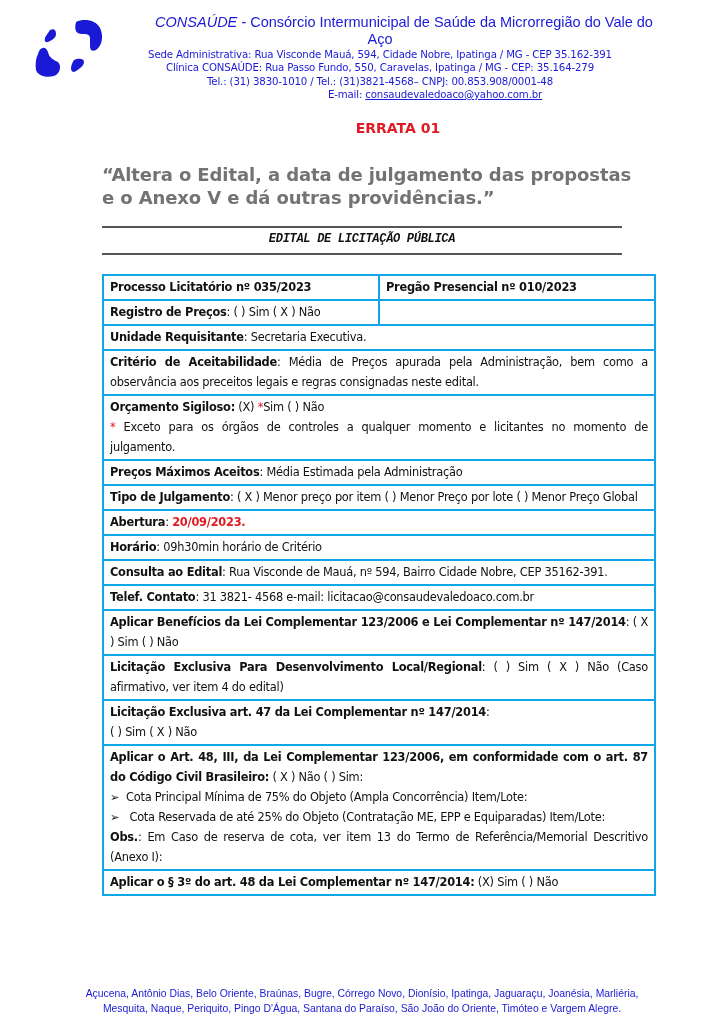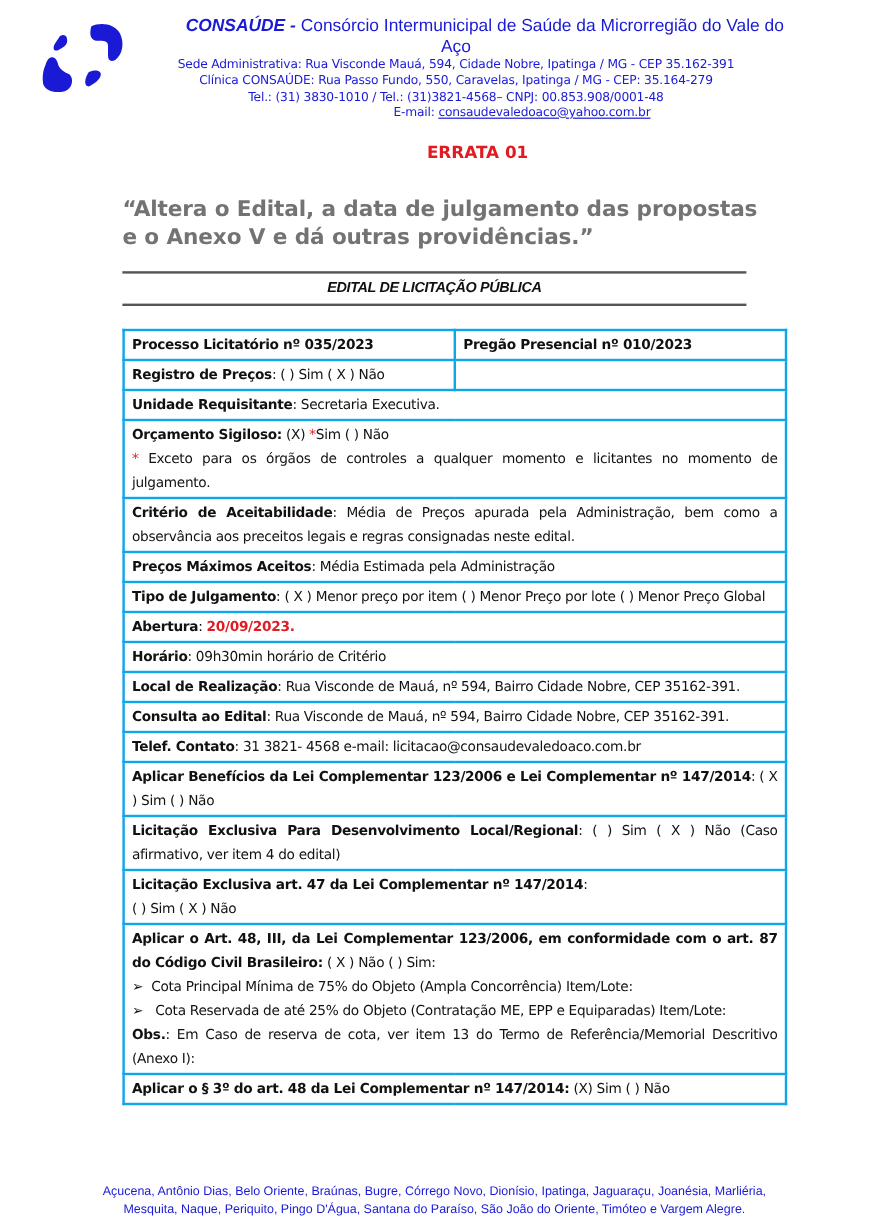--- a/index.html
+++ b/index.html
@@ -1,26 +1,26 @@
 <!DOCTYPE html>
 <html><head>
 <meta charset="utf-8">
 <style>
   html, body { margin: 0; padding: 0; background: #ffffff; }
   body { width: 724px; height: 1024px; position: relative; overflow: hidden; font-family: "Liberation Sans", sans-serif; }
   .logo { position: absolute; left: 32px; top: 16px; width: 74px; height: 68px; }
   .header { position: absolute; left: 100px; top: 14px; width: 560px; text-align: center; color: #1a1ad6; font-family: "DejaVu Sans", sans-serif; }
   .header .title-line { font-family: "Liberation Sans", sans-serif; font-size: 14.5px; line-height: 17px; }
-  .header .brand { font-weight: bold; font-style: italic; margin-left: 48px; }
+  .header .brand { font-weight: normal; font-style: italic; margin-left: 48px; }
   .header .sub { font-size: 10.2px; line-height: 13.3px; letter-spacing: -0.15px; }
   .header .email-link { text-decoration: underline; }
   .errata { position: absolute; left: 0; width: 724px; top: 120px; text-align: center; color: #e01b24; font-weight: bold; font-size: 14px; font-family: "DejaVu Sans", sans-serif; margin-left: 36px; }
   .subtitle { position: absolute; left: 102px; width: 540px; top: 163px; color: #737373; font-weight: bold; font-size: 18px; line-height: 23px; font-family: "DejaVu Sans", sans-serif; letter-spacing: -0.1px; }
   .rule { position: absolute; left: 102px; width: 520px; height: 2px; background: #555; }
-  .edital-title { position: absolute; left: 102px; width: 520px; top: 232px; text-align: center; font-weight: bold; font-style: italic; font-size: 12px; font-family: Liberation Sans, sans-serif; color: #111; letter-spacing: -0.3px; }
+  .edital-title { position: absolute; left: 102px; width: 520px; top: 232px; text-align: center; font-weight: bold; font-style: italic; font-size: 12px; font-family: Liberation Mono, monospace; color: #111; letter-spacing: -0.3px; }
   table.main { position: absolute; left: 102px; top: 274px; width: 554px; border-collapse: collapse; font-family: "DejaVu Sans", sans-serif; font-size: 11.4px; color: #111; letter-spacing: -0.25px; }
   table.main td { border: 2px solid #0ea5e9; padding: 1px 6px 2px 6px; line-height: 20px; vertical-align: top; }
   table.main b { font-weight: bold; }
   .red { color: #e01b24; }
   .justify { text-align: justify; text-align-last: left; }
   .gap-row td { padding-bottom: 10px; }
   .bullet { display: block; padding-left: 0; }
   .footer { position: absolute; left: 0; width: 724px; top: 986px; text-align: center; color: #1a1ad6; font-size: 10.4px; line-height: 15px; font-family: "Liberation Sans", sans-serif; }
 </style>
 </head>
@@ -59,42 +59,39 @@
     <td><b>Pregão Presencial nº 010/2023</b></td>
   </tr>
   <tr>
     <td><b>Registro de Preços</b><span>: (  ) Sim   ( X  ) Não</span></td>
     <td></td>
   </tr>
   <tr>
     <td colspan="2"><b>Unidade Requisitante</b><span>: Secretaria Executiva.</span></td>
   </tr>
   <tr>
+    <td colspan="2" class="justify"><b>Critério de Aceitabilidade</b><span>: Média de Preços apurada pela Administração, bem como a observância aos preceitos legais e regras consignadas neste edital.</span></td>
+  </tr>
+  <tr>
     <td colspan="2" class="justify">
       <b>Orçamento Sigiloso:</b><span> (X) </span><span class="red">*</span><span>Sim   ( ) Não</span><br>
       <span class="red">*</span><span> Exceto para os órgãos de controles a qualquer momento e licitantes no momento de julgamento.</span>
     </td>
-  </tr>
-  <tr>
-    <td colspan="2" class="justify"><b>Critério de Aceitabilidade</b><span>: Média de Preços apurada pela Administração, bem como a observância aos preceitos legais e regras consignadas neste edital.</span></td>
   </tr>
   <tr>
     <td colspan="2"><b>Preços Máximos Aceitos</b><span>: Média Estimada pela Administração</span></td>
   </tr>
   <tr>
     <td colspan="2" class="justify"><b>Tipo de Julgamento</b><span>: ( X ) Menor preço por item   (  ) Menor Preço por lote (  ) Menor Preço Global</span></td>
   </tr>
   <tr>
     <td colspan="2"><b>Abertura</b><span>: </span><b class="red">20/09/2023.</b></td>
   </tr>
   <tr>
     <td colspan="2"><b>Horário</b><span>: 09h30min horário de Critério</span></td>
-  </tr>
-  <tr>
-    <td colspan="2"><b>Local de Realização</b><span>: Rua Visconde de Mauá, nº 594, Bairro Cidade Nobre, CEP 35162-391.</span></td>
   </tr>
   <tr class="gap-row">
     <td colspan="2"><b>Consulta ao Edital</b><span>: Rua Visconde de Mauá, nº 594, Bairro Cidade Nobre, CEP 35162-391.</span></td>
   </tr>
   <tr>
     <td colspan="2"><b>Telef. Contato</b><span>: 31 3821- 4568   e-mail: licitacao@consaudevaledoaco.com.br</span></td>
   </tr>
   <tr>
     <td colspan="2" class="justify"><b>Aplicar Benefícios da Lei Complementar 123/2006 e Lei Complementar nº 147/2014</b><span>: ( X ) Sim    (  ) Não</span></td>
   </tr>

